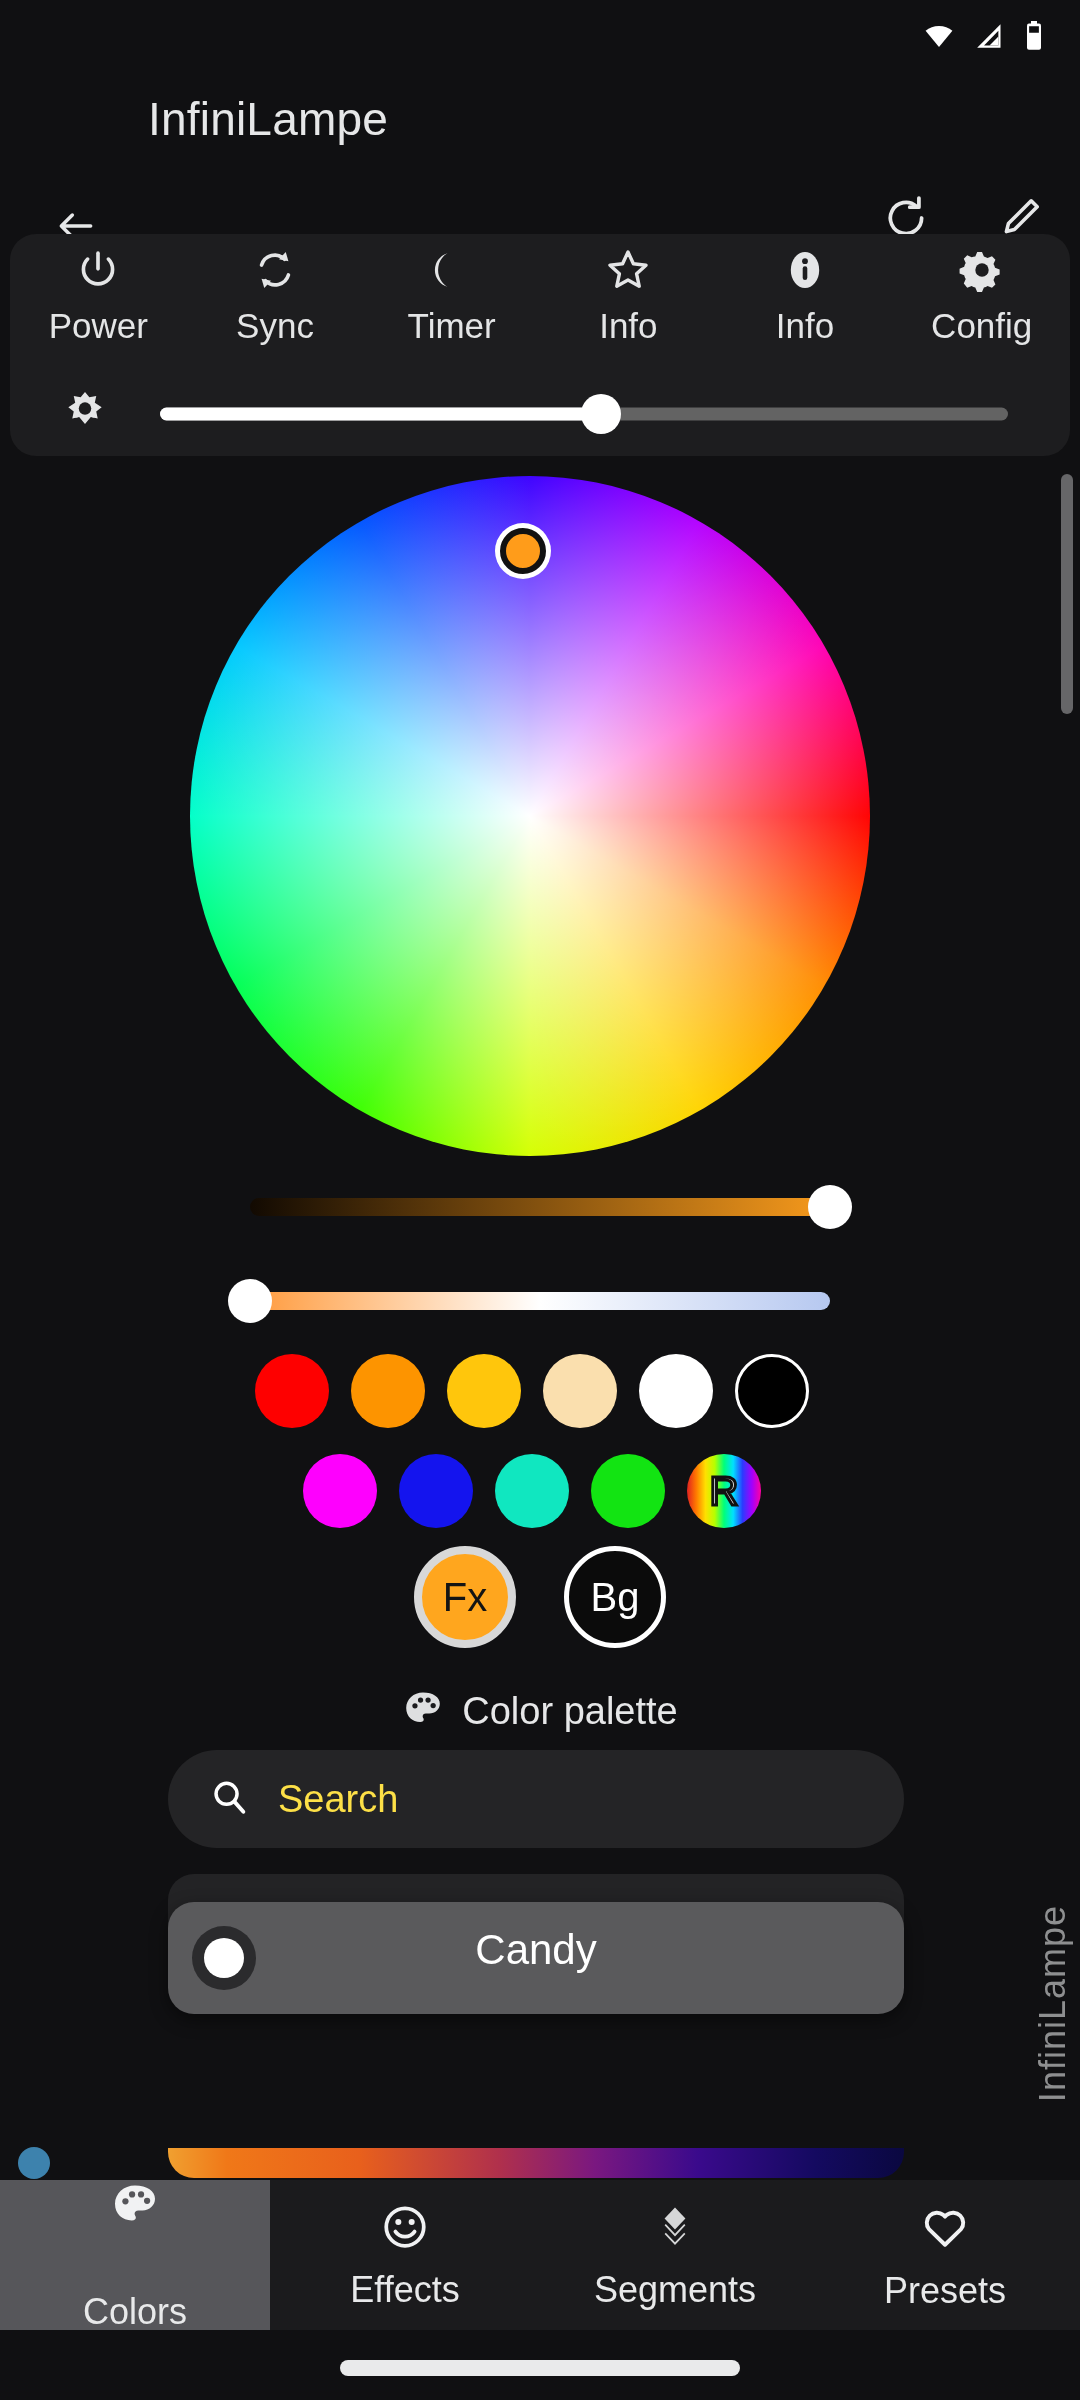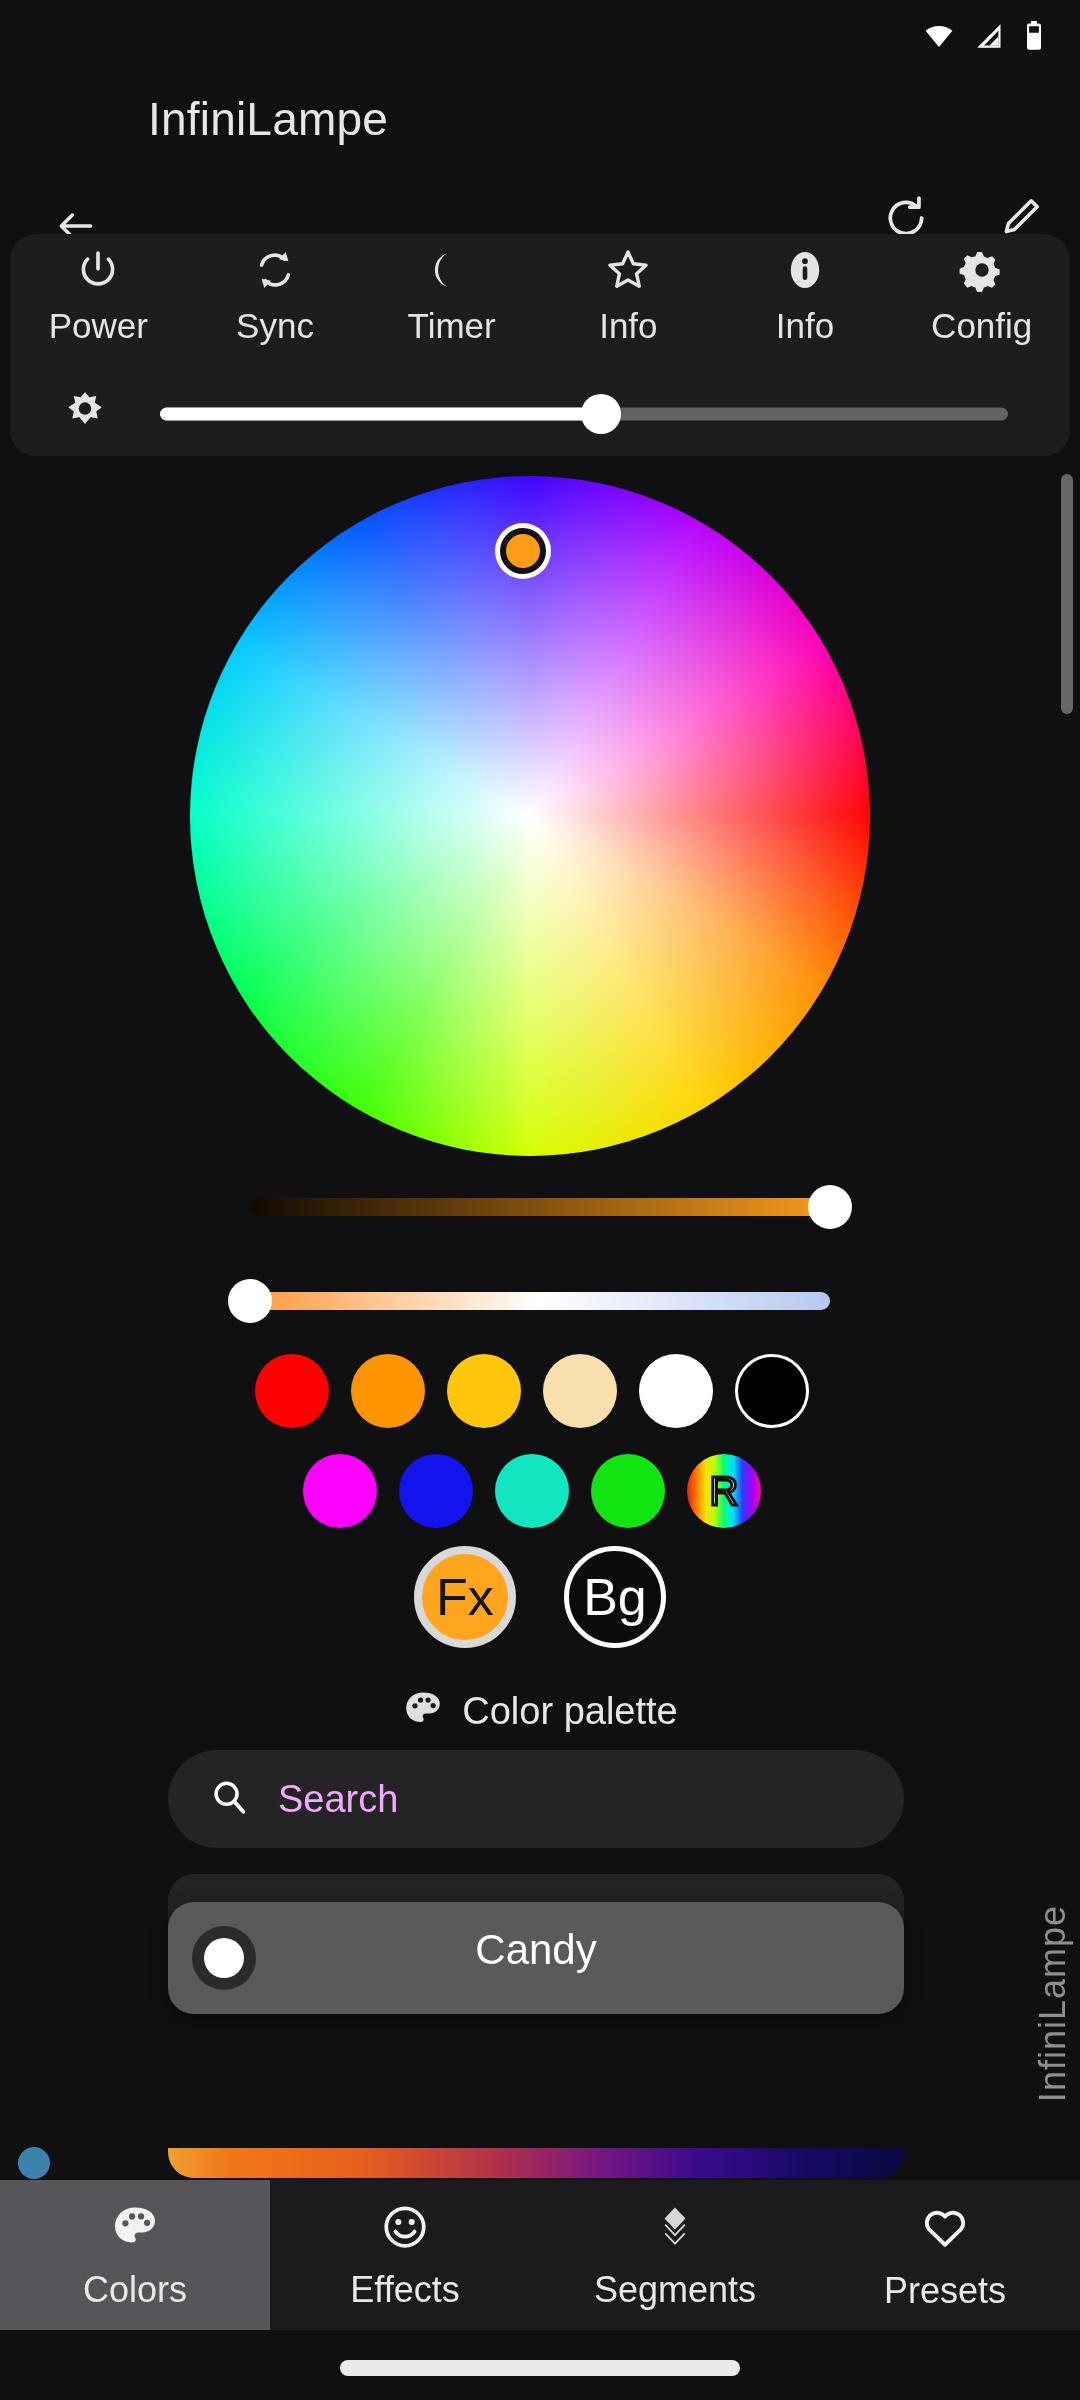--- a/index.html
+++ b/index.html
@@ -106,39 +106,39 @@
 
   
   .sw-row{ position:absolute; display:flex; align-items:center; }
   .sw{ border-radius:50%; cursor:pointer; }
 
   
   .fxbg{ position:absolute; left:0; top:1080px; width:1080px; display:flex; justify-content:center; gap:48px; }
   .fxbtn{
     width:102px; height:102px; border-radius:50%;
     display:flex; align-items:center; justify-content:center;
-    font-size:52px; cursor:pointer;
+    font-size:40px; cursor:pointer;
   }
   .fx-on{ background:#ffa61e; color:#141414; border:8px solid #d8d8d8; }
   .bg-off{ background:#0b0b0b; color:#ffffff; border:5px solid #ffffff; }
 
   
   .pal-head{
     position:absolute; left:0; top:1222px; width:1080px;
     display:flex; align-items:center; justify-content:center; gap:18px;
   }
   .pal-head .ptxt{ font-size:38px; color:#e6e7e8; }
 
   
   .search{
     position:absolute; left:168px; top:1284px; width:736px; height:98px;
     background:#242426; border-radius:49px; display:flex; align-items:center;
     padding-left:40px; gap:28px; cursor:text;
   }
-  .search .sph{ font-size:38px; color:#f0abfc; }
+  .search .sph{ font-size:38px; color:#fde047; }
 
   
   .pal-item{
     position:absolute; left:168px; width:736px; height:118px;
     background:#232325; border-radius:26px; overflow:hidden;
   }
   .pal-item .pname{
     position:absolute; left:0; top:22px; width:736px; text-align:center;
     font-size:40px; color:#cfd0d1;
   }
@@ -174,21 +174,21 @@
 
   
   .bottomnav{
     position:absolute; left:0; top:2180px; width:1080px; height:150px;
     background:#1b1b1d; display:flex;
   }
   .nav{
     flex:1; display:flex; flex-direction:column; align-items:center; justify-content:center; gap:16px;
     cursor:pointer;
   }
-  .nav.sel{ background:#56565a; }
+  .nav.sel{ background:#56565a;justify-content:space-between; }
   .nav .nlbl{ font-size:36px; color:#e8e9ea; line-height:1; }
 
   .navbar-home{
     position:absolute; left:50%; transform:translateX(-50%); bottom:24px;
     width:400px; height:16px; background:#e9eaeb; border-radius:8px;
   }
 </style>
 </head>
 <body>
 

